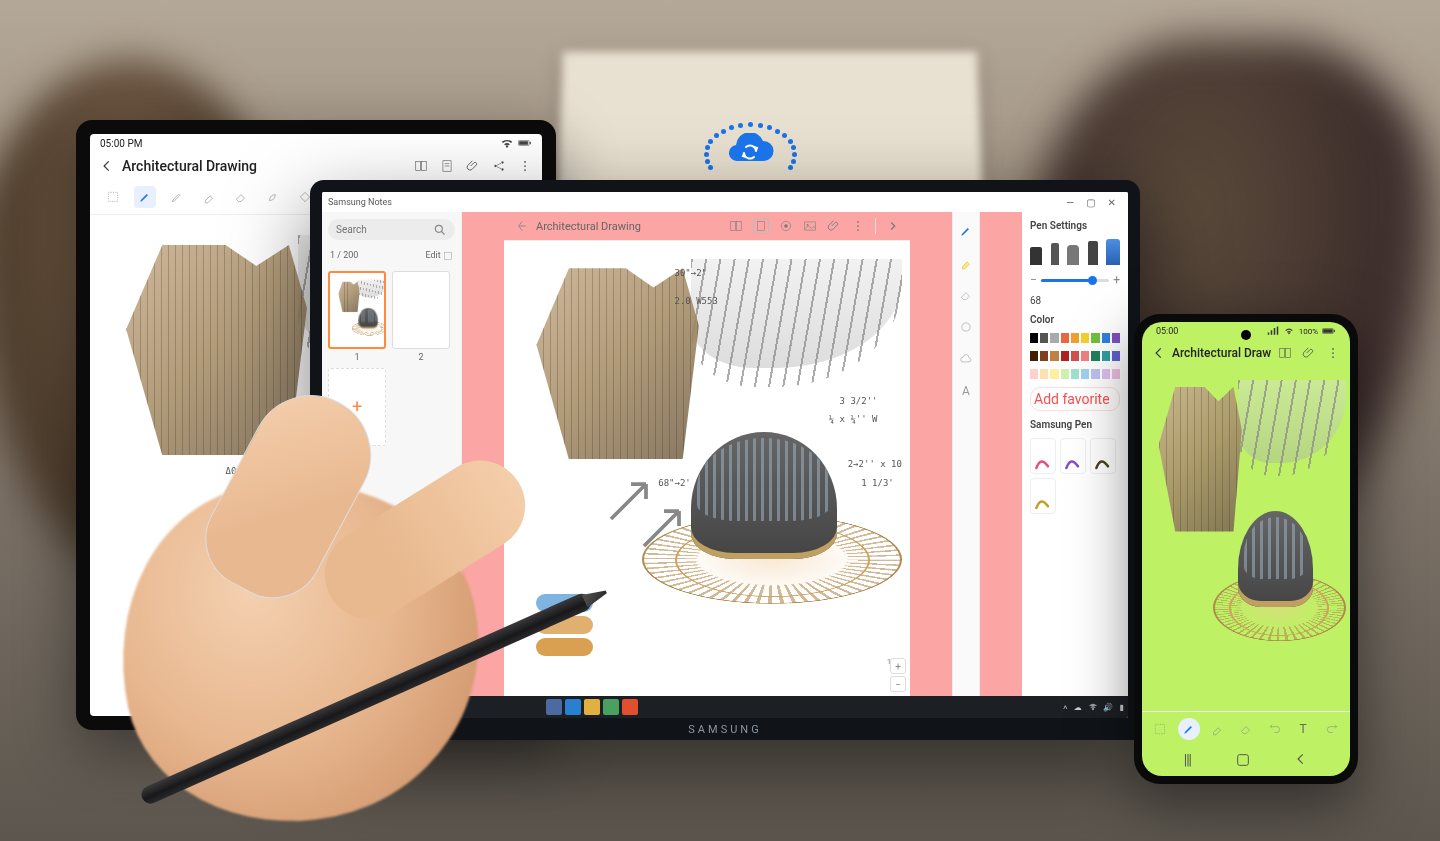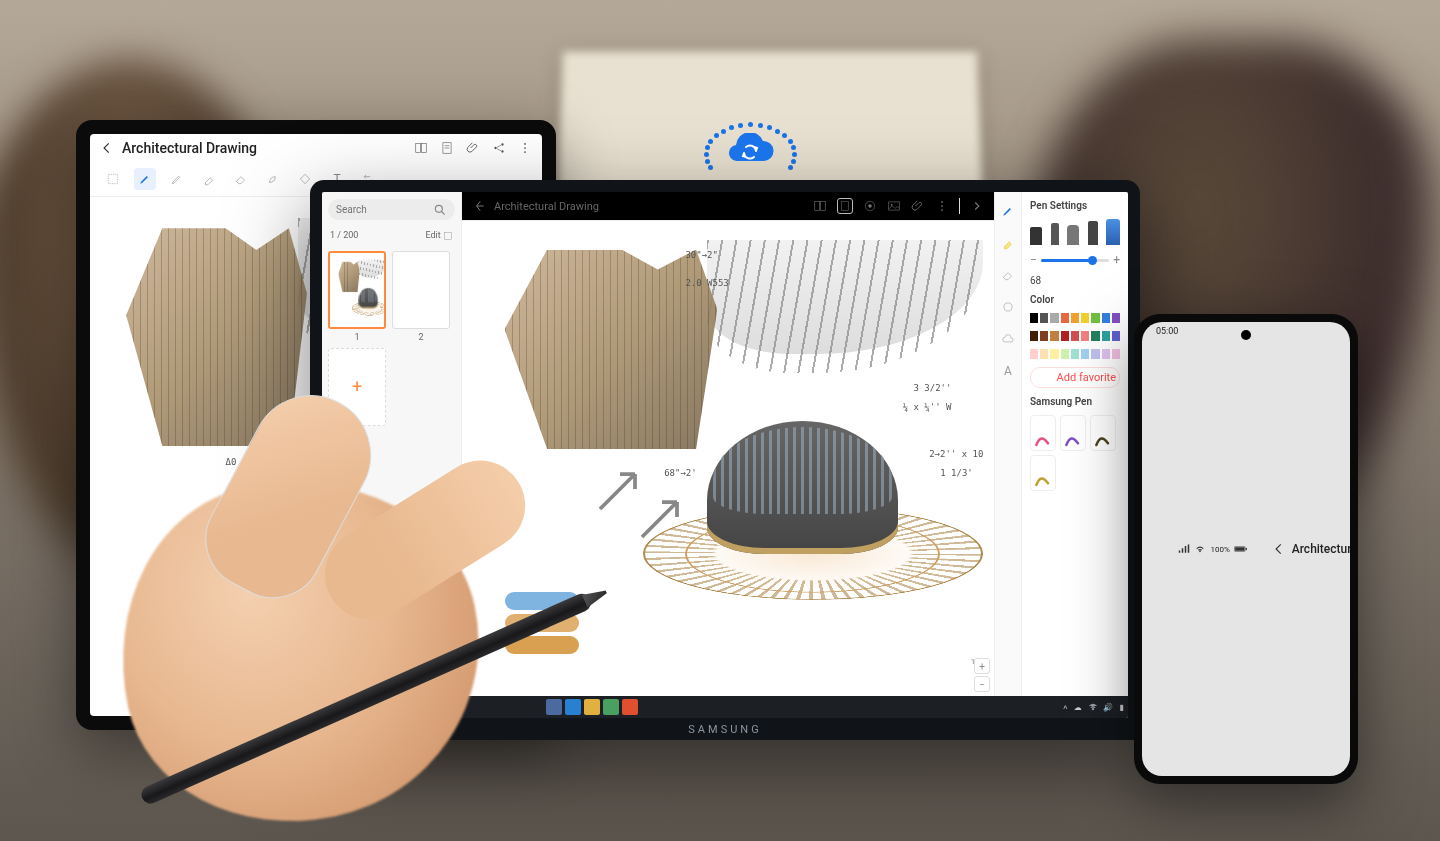--- a/index.html
+++ b/index.html
@@ -50,21 +50,21 @@
   .sketch .arrow svg{width:100%;height:100%;}
 
   
   .laptop { position:absolute; left:310px; top:180px; width:830px; height:560px; }
   .laptop-bezel { position:absolute; inset:0; background:#101418; border-radius:14px 14px 6px 6px; padding:12px 12px 22px 12px; box-shadow: 0 30px 80px rgba(0,0,0,.5);}
   .laptop-logo { position:absolute; bottom:4px; left:50%; transform:translateX(-50%); color:#8a94a0; font-size:11px; letter-spacing:3px; }
   .laptop-screen { background:#f4f4f4; width:100%; height:100%; border-radius:2px; overflow:hidden; display:flex; flex-direction:column; }
   .win-titlebar { height:20px; background:#fff; display:flex; align-items:center; padding:0 6px; font-size:9px; color:#555; }
   .win-titlebar .spacer{flex:1;}
   .win-ctrl { display:flex; gap:12px; padding:0 6px; font-size:10px; color:#666;}
-  .app-body { flex:1; display:flex; background:#000000; min-height:0;}
+  .app-body { flex:1; display:flex; background:#fca5a5; min-height:0;gap:42px;}
   
   .left-panel { width:140px; background:#f7f7f7; display:flex; flex-direction:column; border-right:1px solid #eee;}
   .search-wrap { position:relative; margin:6px; }
   .search-wrap input { width:100%; padding:5px 22px 5px 8px; border:none; border-radius:14px; background:#ececec; font-size:10px; outline:none;}
   .search-wrap .mag { position:absolute; right:8px; top:5px; color:#888; font-size:10px;}
   .page-meta { display:flex; justify-content:space-between; padding:4px 8px; font-size:9px; color:#666;}
   .thumbs { flex:1; padding:6px; overflow:hidden;}
   .thumbs-row{display:flex; gap:6px;}
   .thumb { width:58px; height:78px; border:1px solid #ddd; border-radius:3px; background:#fff; position:relative; overflow:hidden;}
   .thumb.sel{border:2px solid #ff8a3d;}
@@ -89,36 +89,36 @@
   .right-panel { width:106px; padding:8px; background:#fff; display:flex; flex-direction:column; gap:8px; font-size:10px; color:#444; overflow:hidden;}
   .right-panel .sec-title{font-weight:600;font-size:10px;}
   .pen-tips{display:flex;justify-content:space-between;align-items:flex-end;height:26px;}
   .pen-tips div{width:12px;background:#666;border-radius:2px 2px 0 0;}
   .slider-row{display:flex;align-items:center;gap:4px;}
   .slider-row .track{flex:1;height:3px;background:#ddd;border-radius:2px;position:relative;}
   .slider-row .track .knob{position:absolute;right:18%;top:-3px;width:9px;height:9px;background:#1a73e8;border-radius:50%;}
   .slider-row .track .fill{position:absolute;left:0;right:20%;top:0;bottom:0;background:#1a73e8;border-radius:2px;}
   .color-grid{display:grid;grid-template-columns:repeat(9,1fr);gap:2px;}
   .color-grid div{height:10px;}
-  .add-fav{font-size:11px;color:#ff4d4d;text-align:right;padding:3px;border:1px solid #fdd;border-radius:10px;}
+  .add-fav{font-size:14px;color:#ff4d4d;text-align:left;padding:3px;border:1px solid #fdd;border-radius:10px;}
   .fav-pens{display:flex;gap:4px;flex-wrap:wrap;}
   .fav-pens .fp{width:26px;height:36px;border:1px solid #eee;border-radius:4px;display:flex;align-items:flex-end;justify-content:center;}
   .fav-pens .fp svg{width:20px;height:20px;}
 
   .taskbar { height:22px; background:#1c1f24; display:flex; align-items:center; padding:0 4px; gap:4px;}
   .taskbar .start{width:18px;height:18px;display:grid;grid-template-columns:1fr 1fr;grid-template-rows:1fr 1fr;gap:1px;}
   .taskbar .start div{background:#ddd;}
   .taskbar .search-box{background:#2a2d32;border-radius:2px;padding:2px 8px;font-size:8px;color:#aaa;display:flex;align-items:center;gap:4px;}
   .taskbar .spacer{flex:1;}
   .taskbar .tb-icon{width:16px;height:16px;border-radius:2px;}
   .taskbar .tray{display:flex;gap:6px;font-size:8px;color:#ccc;align-items:center;}
 
   
   .phone { position:absolute; right:82px; top:314px; width:224px; height:470px; background:#0a0a0b; border-radius:26px; padding:8px; box-shadow: 0 20px 60px rgba(0,0,0,.5);}
-  .phone-screen{background:#e5e5e5;width:100%;height:100%;border-radius:20px;overflow:hidden;display:flex;flex-direction:row;position:relative;}
+  .phone-screen{background:#bef264;width:100%;height:100%;border-radius:20px;overflow:hidden;display:flex;flex-direction:column;position:relative;}
   .phone-notch{position:absolute;top:8px;left:50%;transform:translateX(-50%);width:10px;height:10px;background:#000;border-radius:50%;z-index:5;}
   .phone-status{display:flex;justify-content:space-between;padding:4px 14px;font-size:9px;color:#222;position:relative;z-index:4;}
   .phone-header{display:flex;align-items:center;padding:6px 10px;gap:6px;}
   .phone-header .ptitle{font-size:12px;font-weight:500;color:#222;flex:1;white-space:nowrap;overflow:hidden;}
   .phone-header .picons{display:flex;gap:10px;color:#555;}
   .phone-canvas{flex:1;position:relative;overflow:hidden;}
   .phone-tools{display:flex;justify-content:space-around;padding:6px 4px;border-top:1px solid #eee;}
   .phone-tools .ptool{width:22px;height:22px;display:flex;align-items:center;justify-content:center;color:#666;border-radius:11px;}
   .phone-tools .ptool.sel{background:#e8f0fe;color:#1a73e8;}
   .phone-nav{display:flex;justify-content:space-around;padding:6px 20px 8px;color:#555;}
@@ -167,20 +167,37 @@
       <span style="left: 63.0909px; top: 6.97093px;"></span>
       <span style="left: 71.4336px; top: 10.5451px;"></span>
       <span style="left: 78.4006px; top: 15.2953px;"></span>
       <span style="left: 83.6426px; top: 20.9835px;"></span>
       <span style="left: 86.8968px; top: 27.3244px;"></span>
     </div>
 </div>
 
 <div class="tablet">
   <div class="tablet-screen">
+    <div class="tablet-status">
+      <span>05:00 PM</span>
+      <div class="status-icons">
+        <span>
+            <svg class="ic" viewBox="0 0 24 24">
+              <path d="M12 20a2 2 0 100-4 2 2 0 000 4zm-5-6a8 8 0 0110 0l-2 2a5 5 0 00-6 0zm-4-4a14 14 0 0118 0l-2 2a11 11 0 00-14 0z" fill="#444"></path>
+            </svg>
+          </span>
+        <span>
+            <svg class="ic" viewBox="0 0 24 12">
+              <rect x="1" y="2" width="18" height="8" rx="1" fill="none" stroke="#444"></rect>
+              <rect x="20" y="4" width="2" height="4" fill="#444"></rect>
+              <rect x="2" y="3" width="15" height="6" fill="#444"></rect>
+            </svg>
+          </span>
+      </div>
+    </div>
     <div class="tablet-header">
       <span>
           <svg class="ic" viewBox="0 0 24 24">
             <path d="M15 4l-8 8 8 8" stroke="#333" stroke-width="2" fill="none"></path>
           </svg>
         </span>
       <span class="title">Architectural Drawing</span>
       <div class="hicons">
         <span>
             <svg class="ic" viewBox="0 0 24 24">
@@ -274,20 +291,29 @@
         <span class="annot" style="left:50%;top:16%;">2.0 W553</span>
         <span class="annot" style="left:30%;top:50%;">Δ0 11833</span>
       </div>
     </div>
   </div>
 </div>
 
 <div class="laptop">
   <div class="laptop-bezel">
     <div class="laptop-screen">
+      <div class="win-titlebar">
+        <span>Samsung Notes</span>
+        <div class="spacer"></div>
+        <div class="win-ctrl">
+          <span>—</span>
+          <span>▢</span>
+          <span>✕</span>
+        </div>
+      </div>
       <div class="app-body">
 
         <div class="left-panel">
           <div class="search-wrap">
             <input placeholder="Search" style="">
             <span class="mag">
                 <svg class="ic" viewBox="0 0 24 24">
                   <circle cx="10" cy="10" r="6" stroke="#888" fill="none" stroke-width="2"></circle>
                   <line x1="15" y1="15" x2="20" y2="20" stroke="#888" stroke-width="2"></line>
                 </svg>

